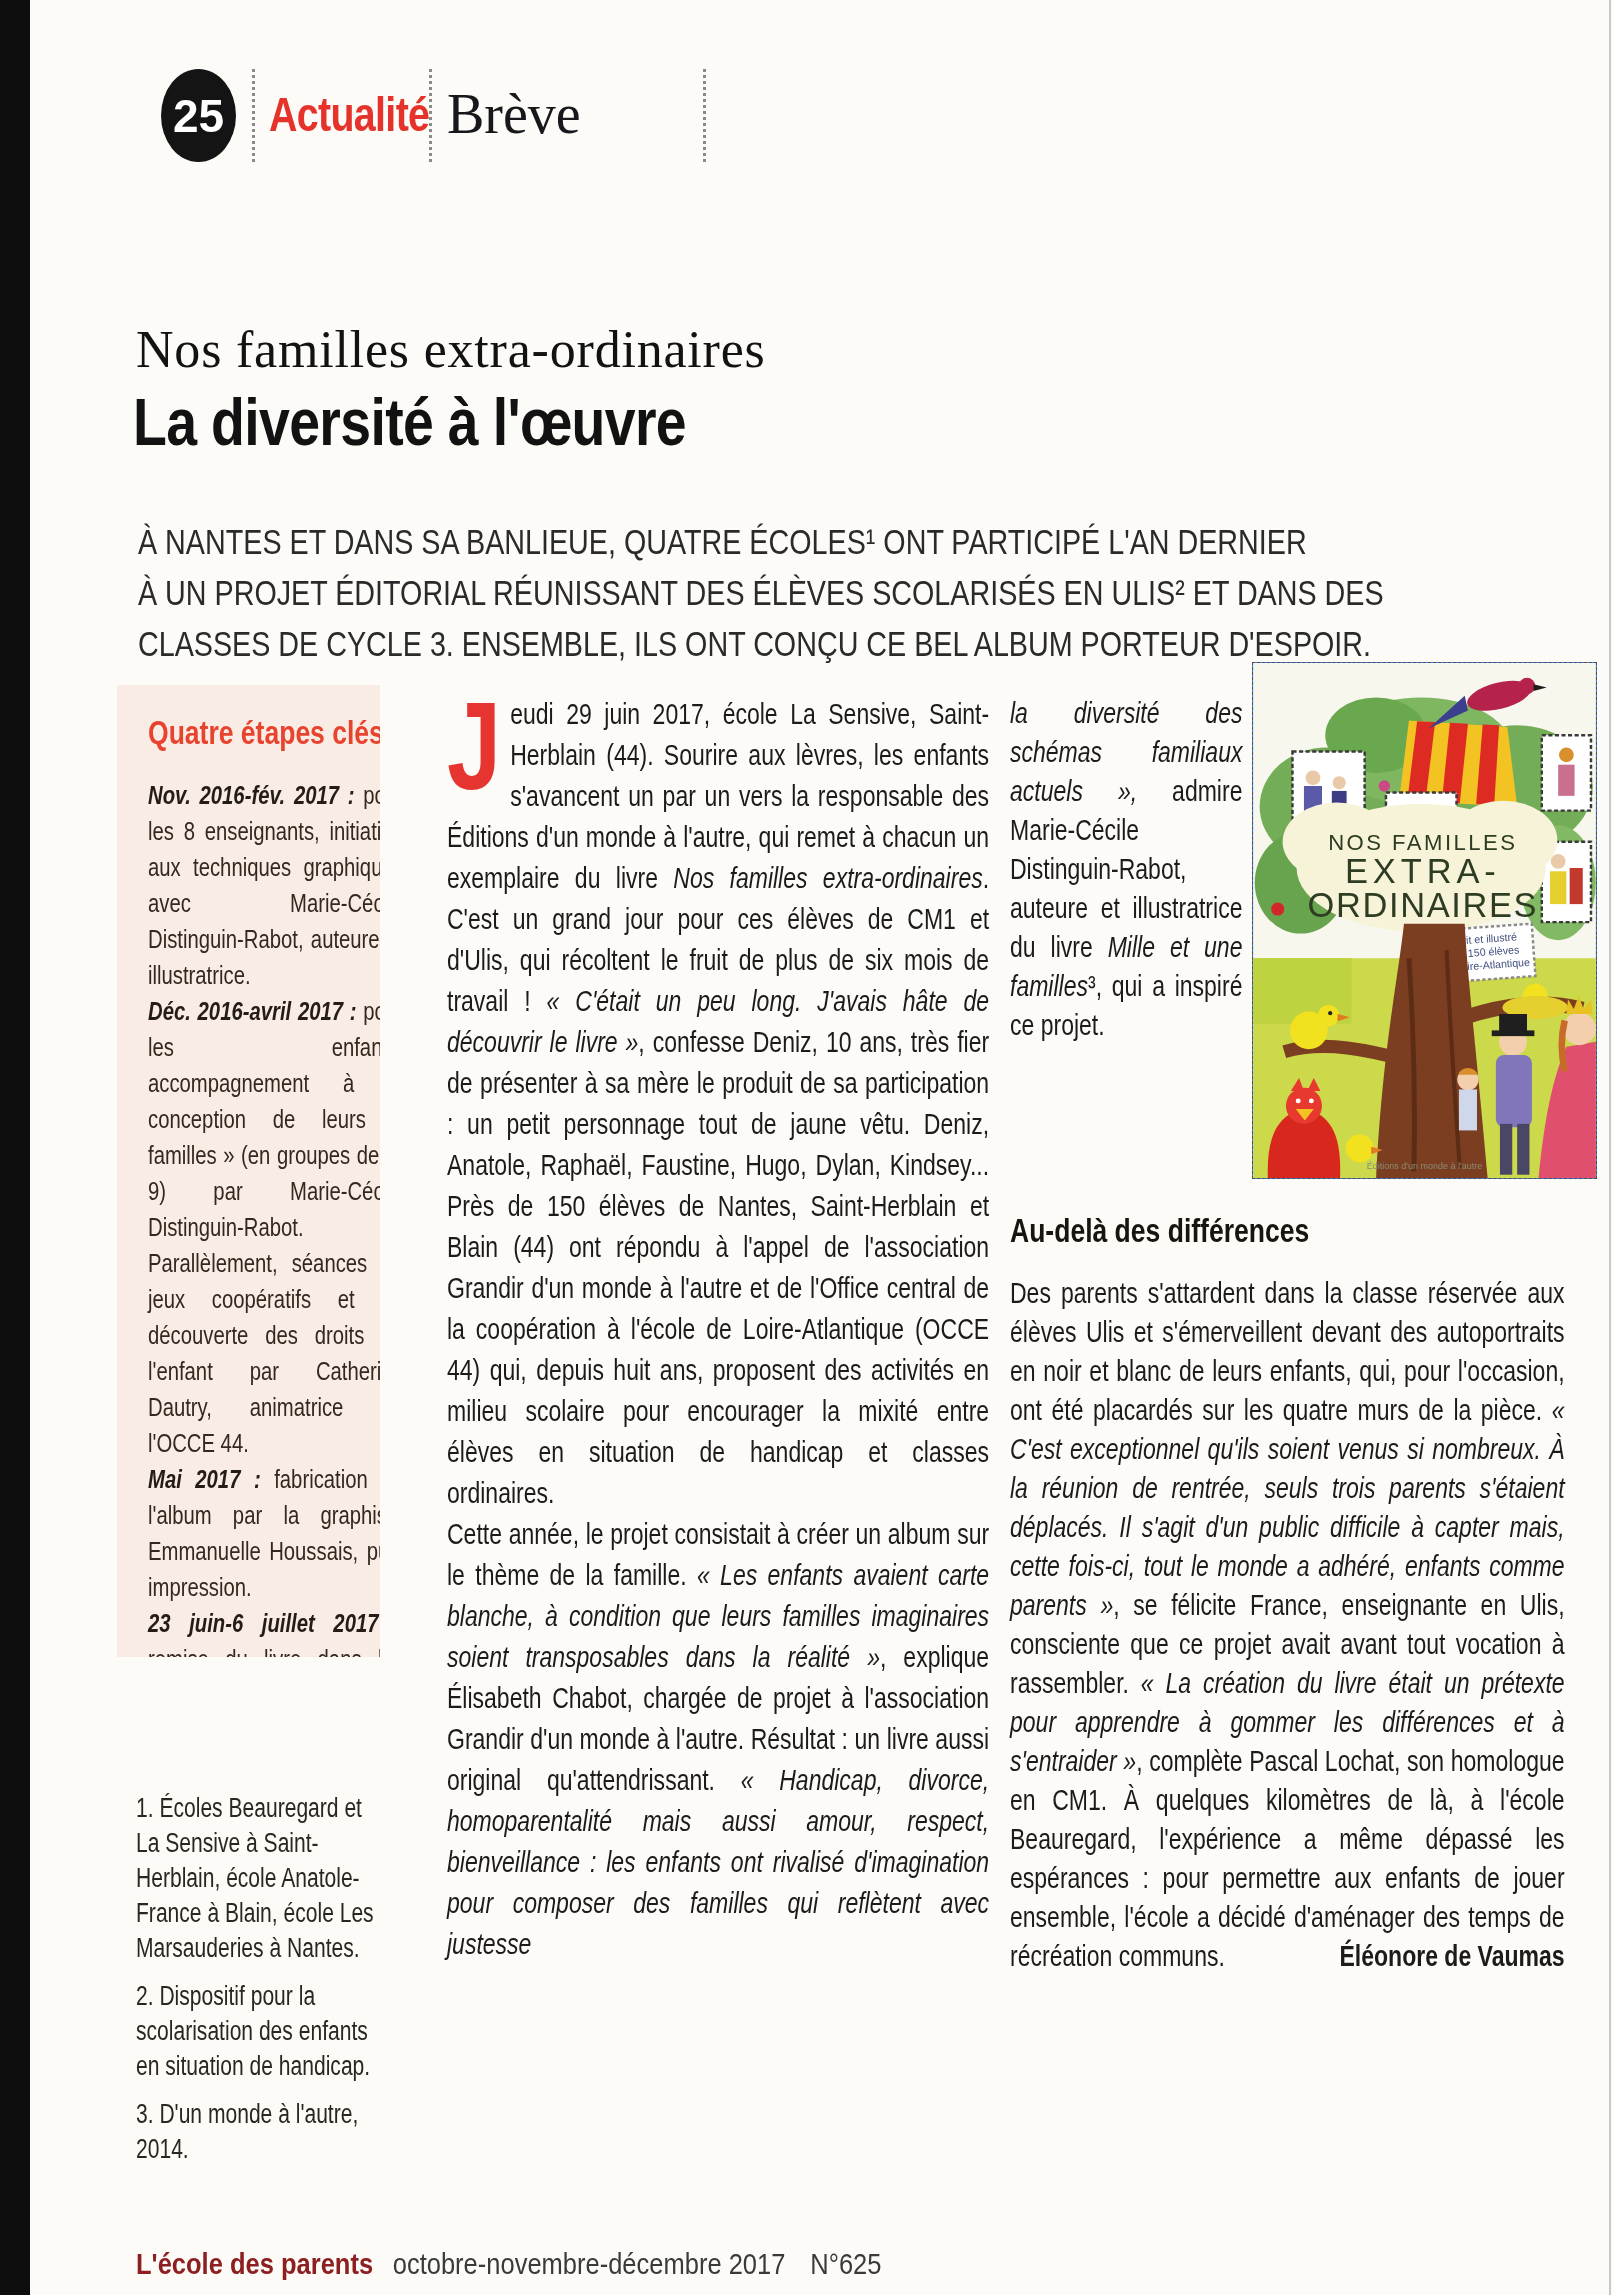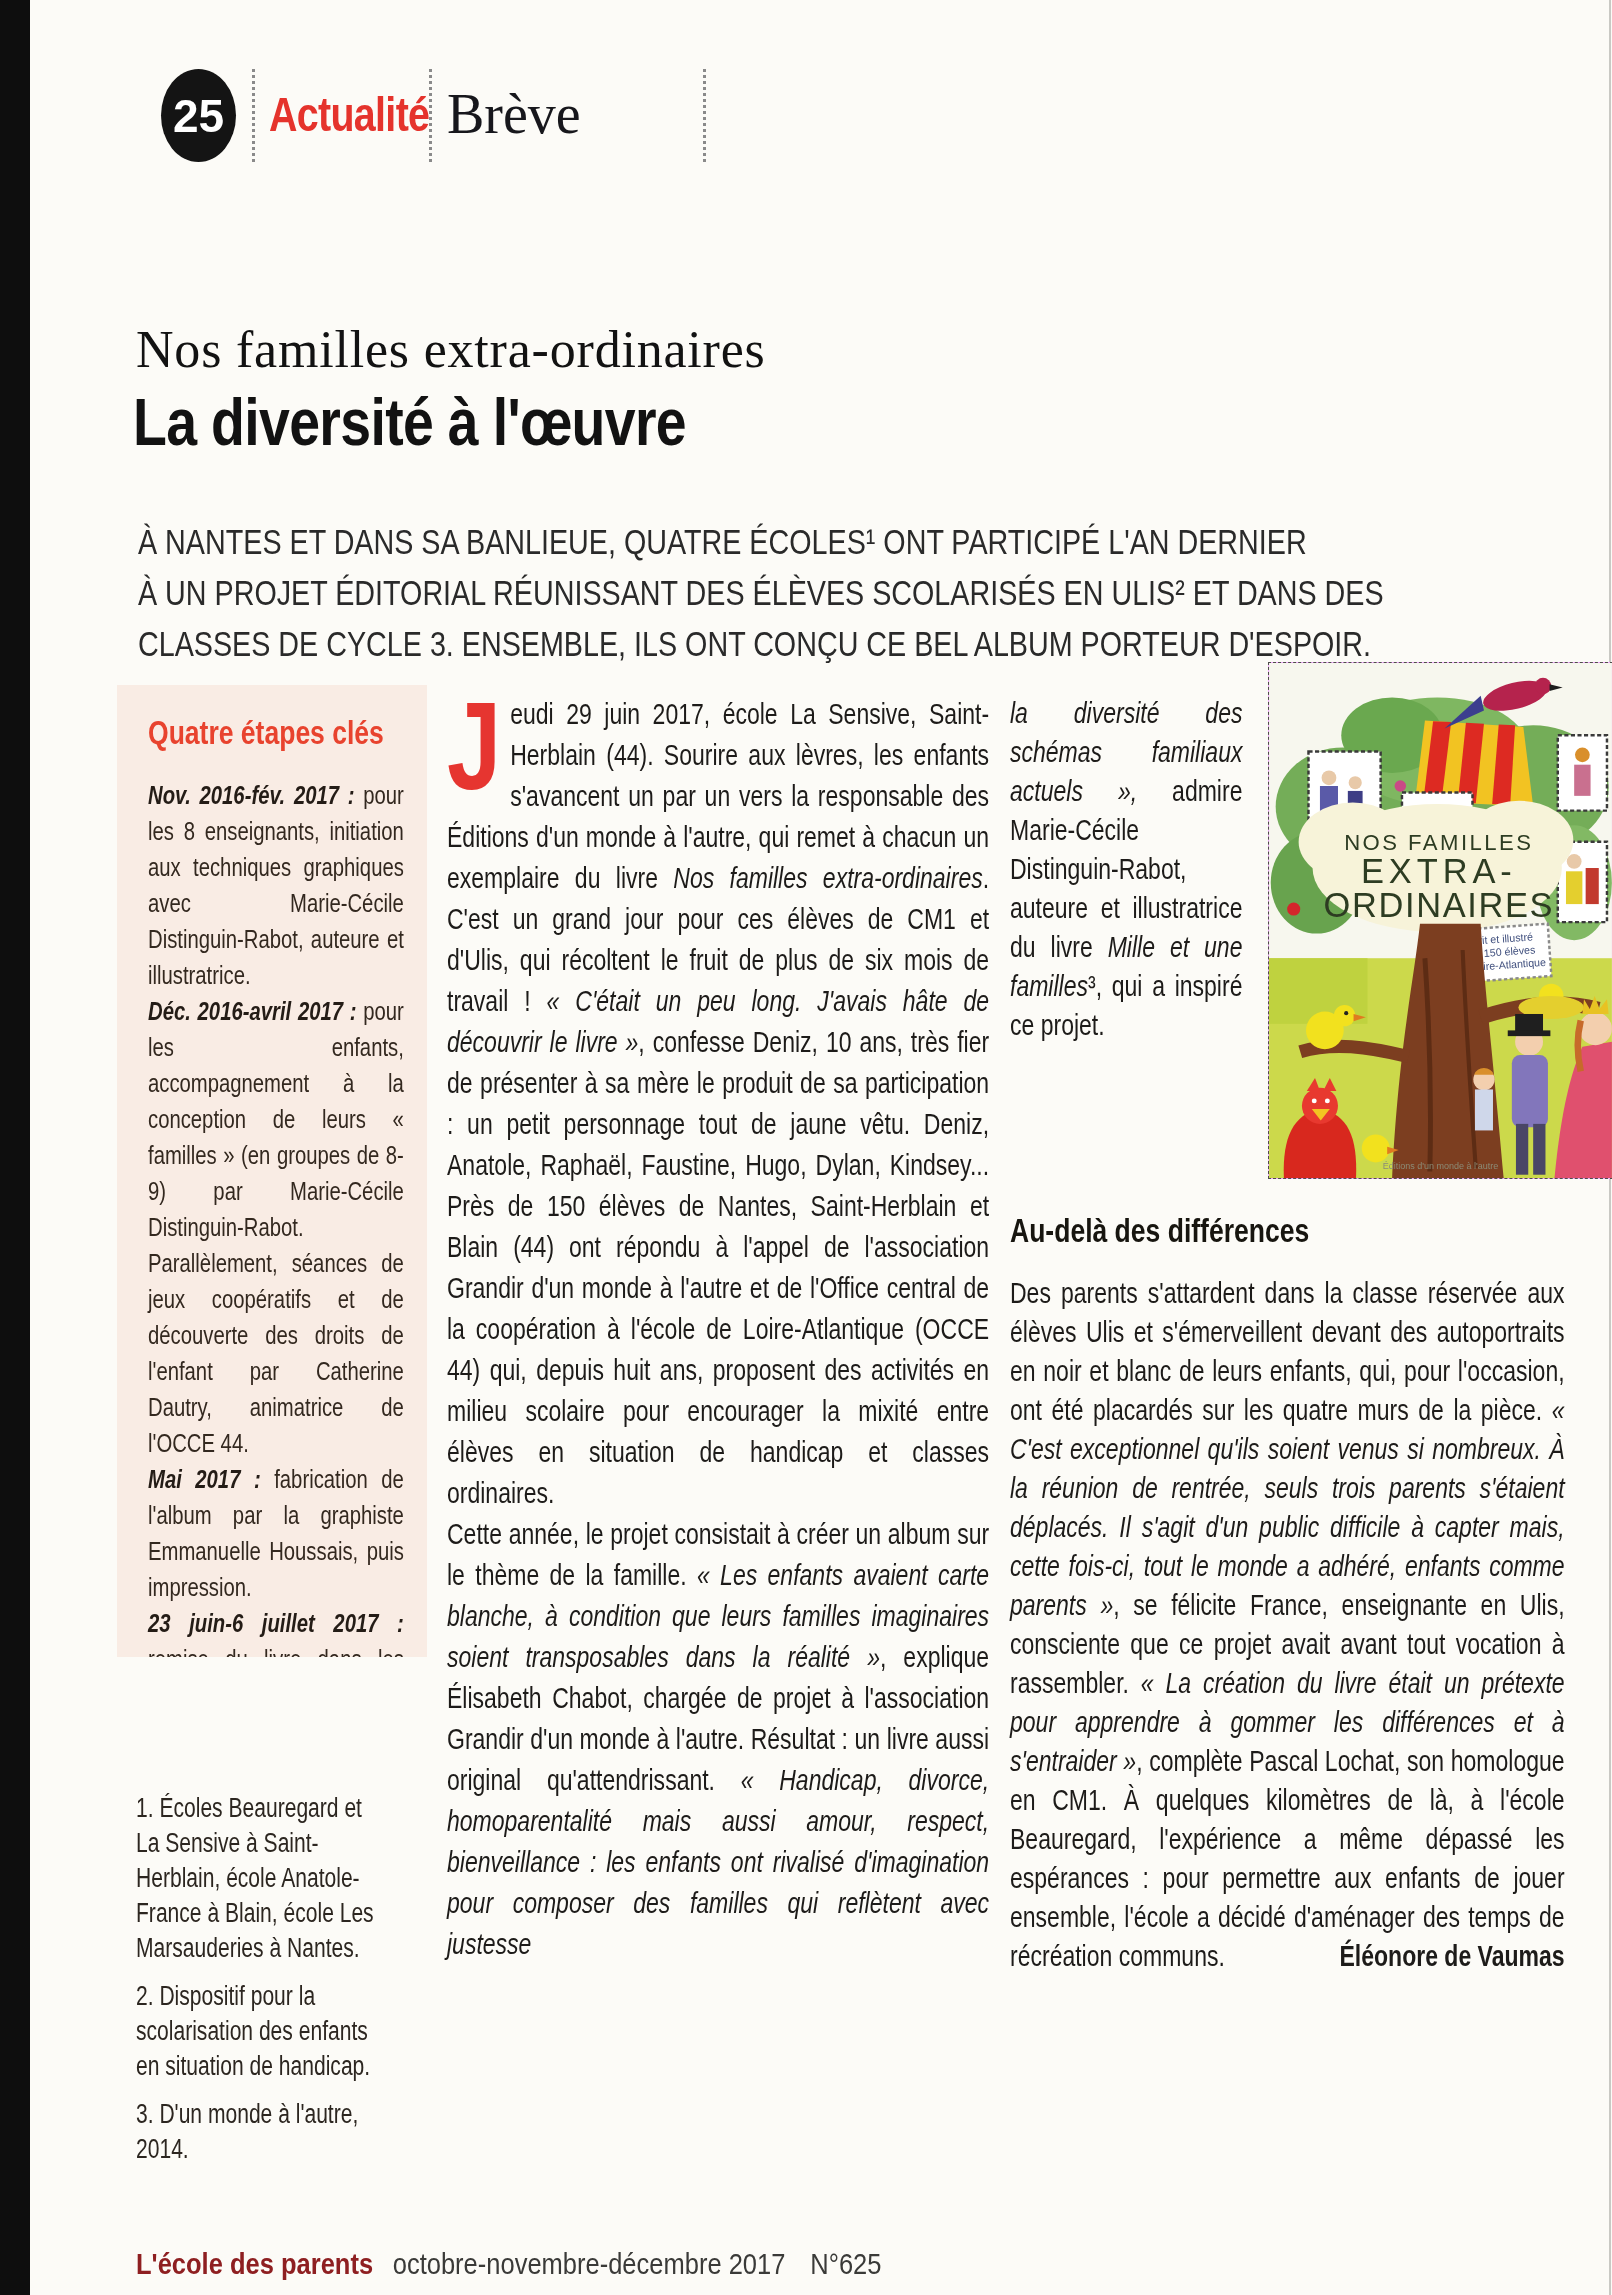--- a/index.html
+++ b/index.html
@@ -28,21 +28,21 @@
     font-size:52px;color:#121212;letter-spacing:0.8px;}
   .main-title{position:absolute;left:133px;top:384px;font-size:66px;font-weight:bold;
     color:#121212;transform:scaleX(.84);transform-origin:0 0;letter-spacing:-0.8px;}
 
   
   .lede{position:absolute;left:138px;top:516px;width:1655px;transform:scaleX(.82);
     transform-origin:0 0;font-size:35px;line-height:51px;color:#2a2a2a;letter-spacing:0;}
   .lede div{white-space:nowrap;}
 
   
-  .sidebar{position:absolute;left:117px;top:685px;width:310px;height:972px;
+  .sidebar{position:absolute;left:117px;top:685px;width:263px;height:972px;
     background:#f9ece4;overflow:hidden;}
   .sidebar-inner{position:absolute;left:31px;top:28px;width:328px;
     transform:scaleX(.78);transform-origin:0 0;}
   .sidebar-title{color:#e8432e;font-weight:bold;font-size:34px;margin:0 0 24.6px 0;}
   .stage{font-size:26px;line-height:36px;color:#33281f;text-align:justify;}
   .stage-date{font-style:italic;font-weight:bold;color:#241c16;}
 
   
   .footnotes{position:absolute;left:136px;top:1791px;width:320px;
     transform:scaleX(.78);transform-origin:0 0;font-size:27px;line-height:35px;color:#2c2620;}
@@ -57,21 +57,21 @@
   .col-main p{margin:0;}
   .it{font-style:italic;}
 
   
   .col3top{position:absolute;left:1010px;top:693px;width:298px;
     transform:scaleX(.78);transform-origin:0 0;
     font-size:29.5px;line-height:39px;text-align:justify;color:#1d1b19;}
 
   
   .cover{position:absolute;left:1252px;top:662px;width:343px;height:515px;
-    border:1.6px dashed #4e4e4a;background:#f0abfc;margin-left:16px;}
+    border:1.6px dashed #4e4e4a;background:#3b82f6;}
   .cover svg{display:block;}
 
   
   .col3bottom{position:absolute;left:1010px;top:1211px;width:711px;
     transform:scaleX(.78);transform-origin:0 0;color:#1d1b19;}
   .subhead{font-size:34px;font-weight:bold;color:#17150f;margin:0 0 23px 0;}
   .col3bottom p{margin:0;font-size:29.5px;line-height:39px;text-align:justify;}
   .author{float:right;font-weight:bold;padding-left:24.6px;}
 
   

